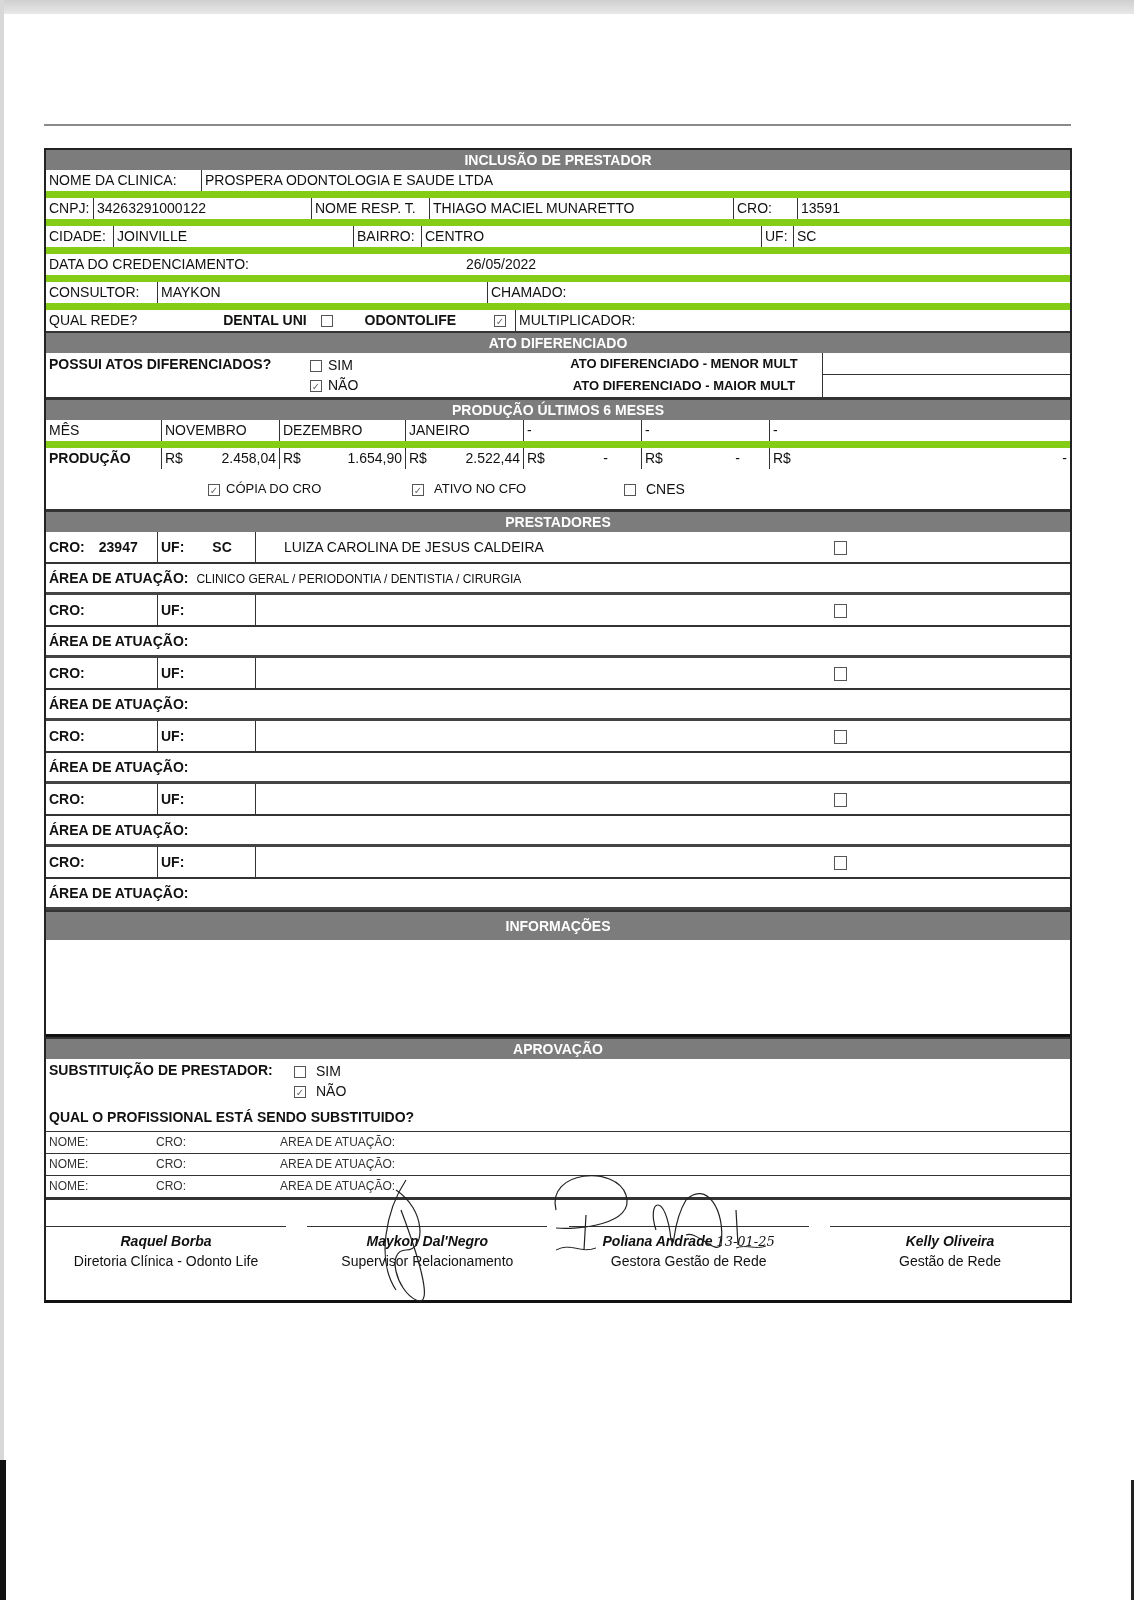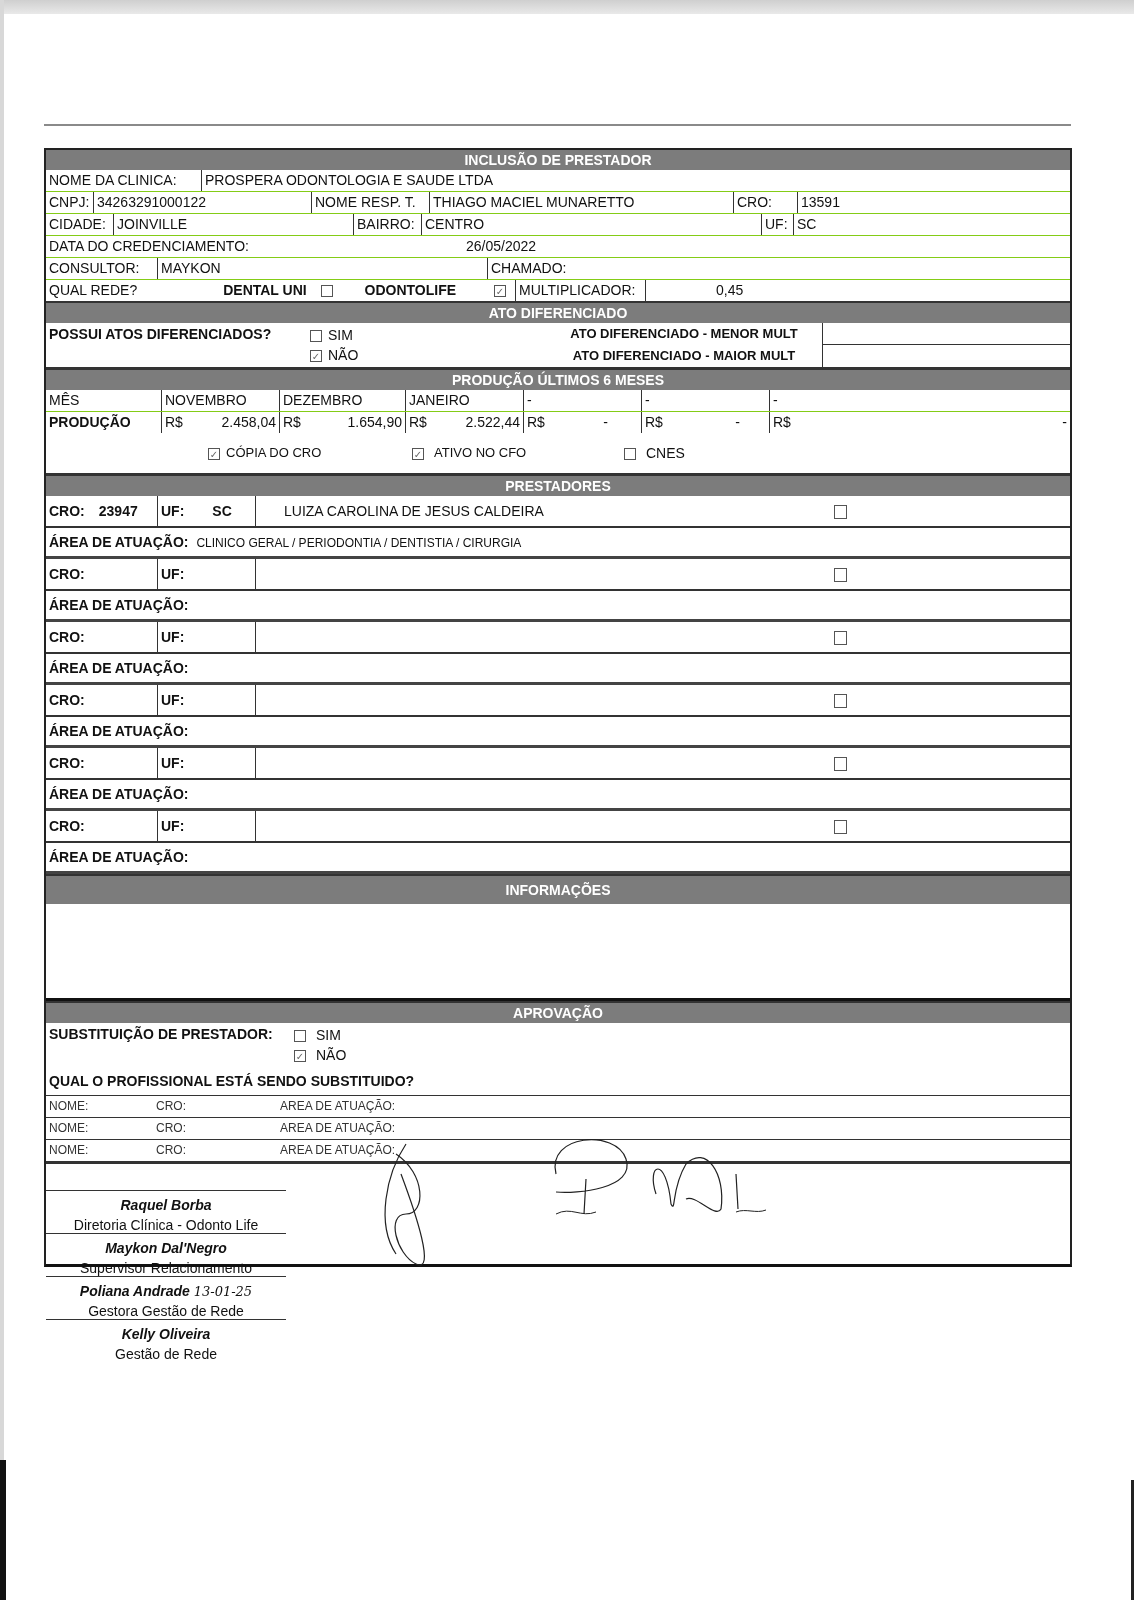--- a/index.html
+++ b/index.html
@@ -4,30 +4,30 @@
 <style>
   html,body{margin:0;padding:0;}
   body{width:1134px;height:1600px;background:#ffffff;position:relative;overflow:hidden;font-family:"Liberation Sans",sans-serif;color:#111;}
   .topshade{position:absolute;left:0;top:0;width:1134px;height:14px;background:linear-gradient(#cfcfcf,#e9e9e9);}
   .leftshade{position:absolute;left:0;top:0;width:4px;height:1600px;background:#d8d8d8;}
   .bottomblack-l{position:absolute;left:0;top:1460px;width:6px;height:140px;background:#111;}
   .bottomblack-r{position:absolute;right:0;top:1480px;width:3px;height:120px;background:#222;}
   .rule{position:absolute;left:44px;top:124px;width:1027px;height:2px;background:#8a8a8a;}
   .form{position:absolute;left:44px;top:148px;width:1024px;border:2px solid #222;border-bottom:3px solid #111;}
   .bar{background:#7c7c7c;color:#fff;font-weight:bold;text-align:center;font-size:14px;height:20px;line-height:20px;border-top:2px solid #333;}
-  .row{display:flex;border-bottom:1px solid #84cc16;height:21px;font-size:14px;line-height:21px;}
+  .row{display:flex;border-bottom:7px solid #84cc16;height:21px;font-size:14px;line-height:21px;}
   .c{border-right:1px solid #333;padding:0 3px;white-space:nowrap;overflow:hidden;box-sizing:border-box;}
   .c:last-child{border-right:none;}
   .ctr{text-align:left;}
   .bold{font-weight:bold;}
   .cb{display:inline-block;width:12px;height:12px;border:1px solid #555;vertical-align:middle;margin:0 6px 0 0;font-size:10px;line-height:11px;text-align:center;color:#666;box-sizing:border-box;background:#fff;}
   .ato{display:flex;border-bottom:1px solid #333;height:44px;font-size:14px;}
   .prow{display:flex;height:30px;border-bottom:2px solid #333;font-size:14px;line-height:30px;}
   .arow{height:28px;border-bottom:3px solid #444;font-size:14px;line-height:28px;padding-left:3px;font-weight:bold;}
-  .sig{display:flex;justify-content:space-between;padding:0 0;flex-direction:column;}
+  .sig{display:flex;justify-content:space-between;padding:0 0;}
   .sigcol{text-align:center;width:240px;font-size:14px;}
   .sigline{height:1px;background:#333;margin:0 0 6px 0;}
   .signame{font-weight:bold;font-style:italic;}
 </style>
 </head>
 <body>
 
 <div class="topshade"></div>
 <div class="leftshade"></div>
 <div class="bottomblack-l"></div>
@@ -77,21 +77,20 @@
       <span style="margin-left:60px">
         <span class="bold">DENTAL UNI</span>
         <span class="cb" style="margin-left:10px"></span>
       </span>
       <span>
         <span class="bold">ODONTOLIFE</span>
         <span class="cb" style="margin-left:34px">✓</span>
       </span>
     </div>
     <div class="c" style="width:130px">MULTIPLICADOR:</div>
-    <div class="c" style="flex:1;padding-left:70px">0,45</div>
   </div>
 
   <div class="bar">ATO DIFERENCIADO</div>
   <div class="ato">
     <div style="width:500px;position:relative;font-size:14px">
       <span class="bold" style="position:absolute;left:3px;top:3px">POSSUI ATOS DIFERENCIADOS?</span>
       <div style="position:absolute;left:264px;top:4px">
         <span class="cb"></span><span>SIM</span>
       </div>
       <div style="position:absolute;left:264px;top:24px">

